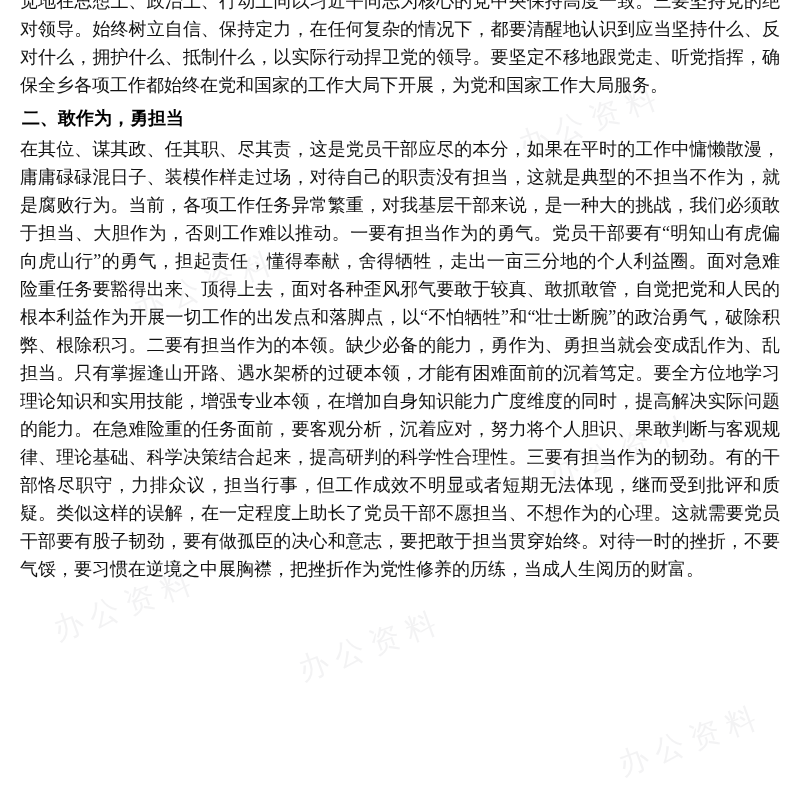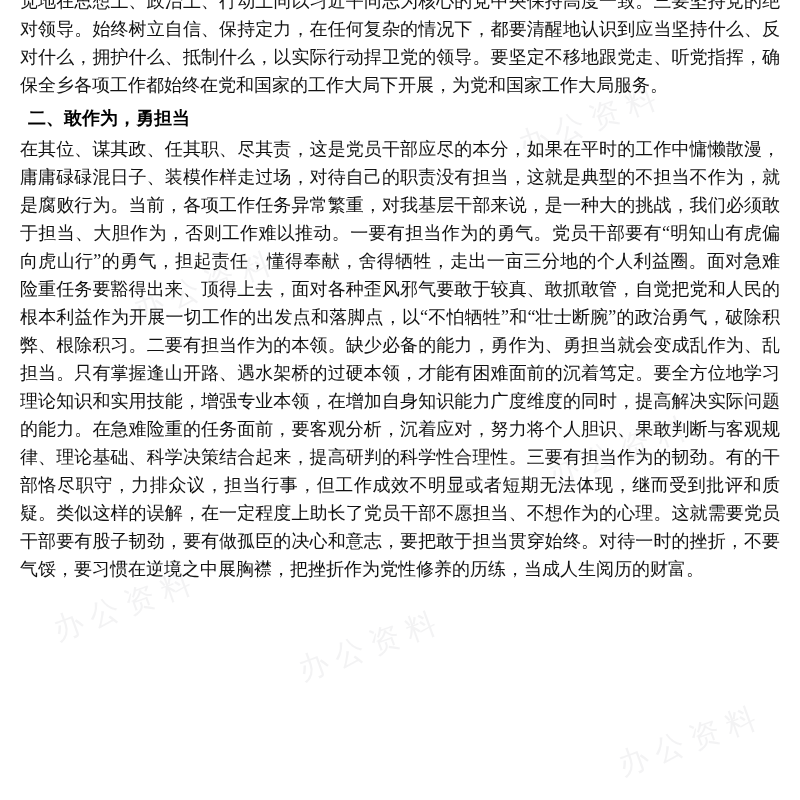--- a/index.html
+++ b/index.html
@@ -32,21 +32,21 @@
     text-justify: inter-ideograph;
     margin: 0;
     color: #121212;
     word-break: break-all;
   }
   .section-heading {
     font-size: 18px;
     line-height: 28px;
     font-weight: bold;
     color: #000000;
-    margin: 5px 0 3px 8px;
+    margin: 5px 0 3px 2px;
     text-align: left;
   }
   .watermark-layer {
     position: absolute;
     inset: 0;
     z-index: 0;
     pointer-events: none;
   }
   .watermark {
     position: absolute;

